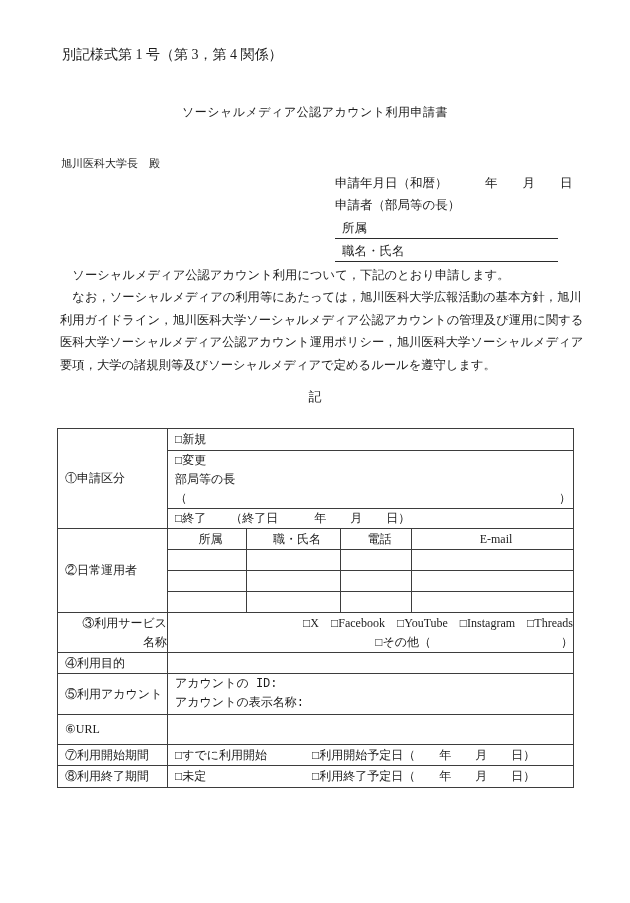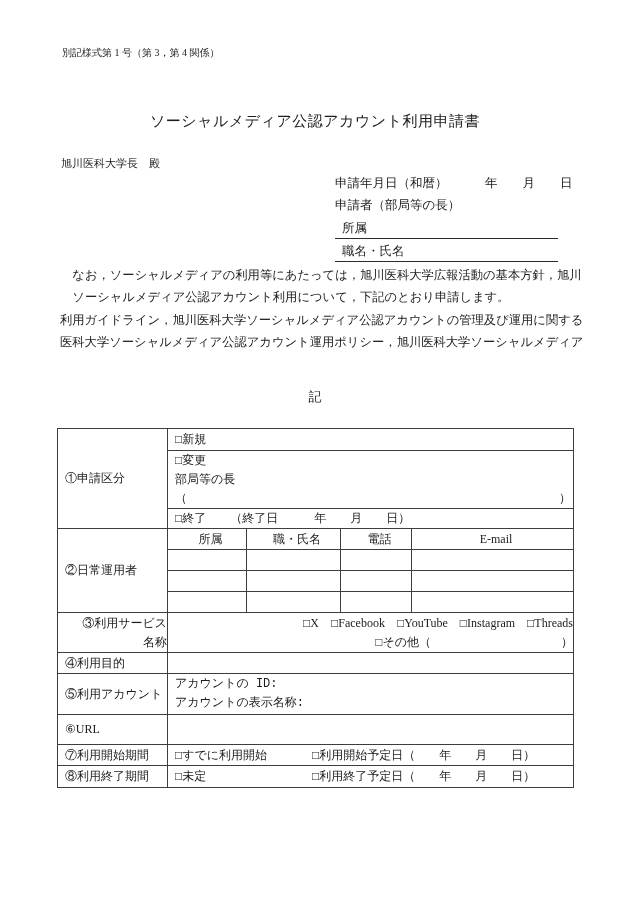--- a/index.html
+++ b/index.html
@@ -8,27 +8,26 @@
     position:relative;
     width:630px;
     height:903px;
     background:#ffffff;
     font-family:"Liberation Serif","DejaVu Serif",serif;
     color:#1c1c1c;
     overflow:hidden;
   }
   .form-note {
     position:absolute; left:62px; top:46px;
-    font-size:10px; white-space:nowrap;
+    font-size:14px; white-space:nowrap;
   }
   .doc-title {
     position:absolute; left:0; right:0; top:104px;
-    text-align:center; font-size:15px; letter-spacing:0.5px;
+    text-align:center; font-size:12px; letter-spacing:0.5px;
     white-space:nowrap;
-    margin-top:8px;
   }
   .addressee {
     position:absolute; left:61px; top:156px;
     font-size:11px; white-space:nowrap;
   }
   .applicant-block {
     position:absolute; left:335px; top:172px; width:223px;
     font-size:12.5px; line-height:22px;
   }
   .applicant-block .line { white-space:nowrap; }
@@ -81,24 +80,25 @@
   <div class="addressee">旭川医科大学長　殿</div>
 
   <div class="applicant-block">
     <div class="line">申請年月日（和暦）　　　年　　月　　日</div>
     <div class="line">申請者（部局等の長）</div>
     <div class="fill-line">所属</div>
     <div class="fill-line">職名・氏名</div>
   </div>
 
   <div class="intro">
+    <div>　ソーシャルメディア公認アカウント利用について，下記のとおり申請します。</div>
     <div>　なお，ソーシャルメディアの利用等にあたっては，旭川医科大学広報活動の基本方針，旭川</div>
-    <div>　ソーシャルメディア公認アカウント利用について，下記のとおり申請します。</div>
     <div>利用ガイドライン，旭川医科大学ソーシャルメディア公認アカウントの管理及び運用に関する</div>
     <div>医科大学ソーシャルメディア公認アカウント運用ポリシー，旭川医科大学ソーシャルメディア</div>
+    <div>要項，大学の諸規則等及びソーシャルメディアで定めるルールを遵守します。</div>
   </div>
 
   <div class="ki-marker">記</div>
 
   <table class="app-table">
     <colgroup>
       <col style="width:110px">
         <col style="width:79px">
         <col style="width:94px">
         <col style="width:71px">

